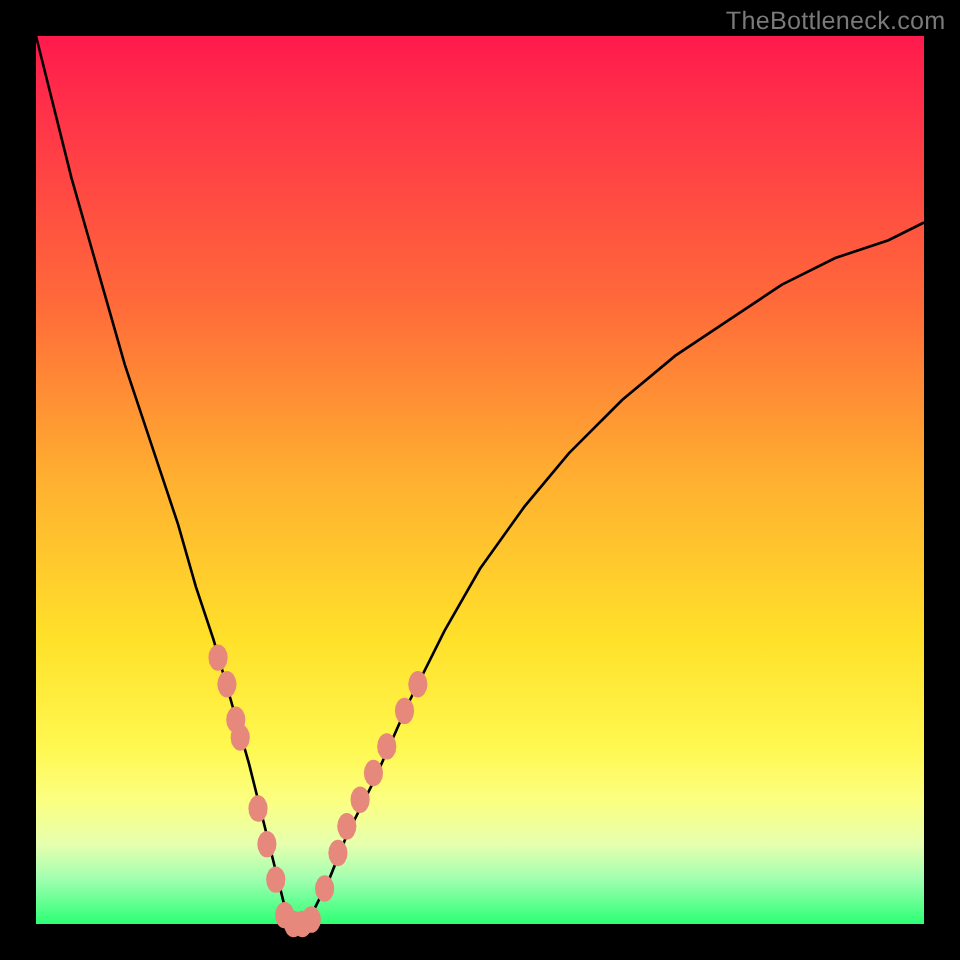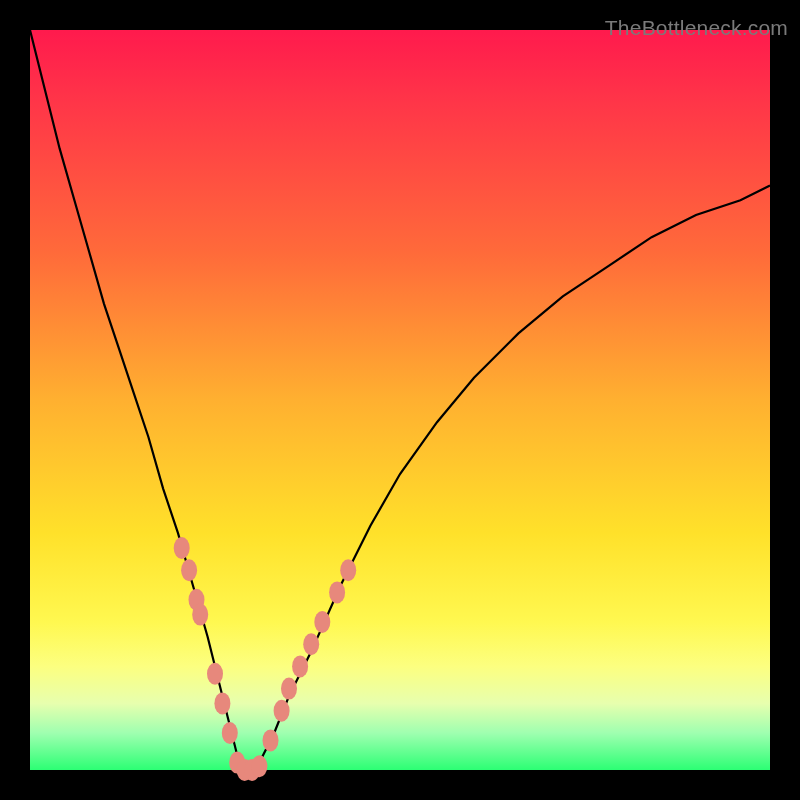--- a/index.html
+++ b/index.html
@@ -35,21 +35,21 @@
       #ffe12a 68%,
       #fff850 80%,
       #fcff80 86%,
       #e7ffae 91%,
       #9fffb0 95%,
       #2cff74 100%
     );
   }
   .watermark {
     position: absolute;
-    top: 16px;
+    top: 6px;
     right: 12px;
     color: #7a7a7a;
     font-size: 21px;
     letter-spacing: 0.2px;
     font-weight: 500;
   }
   svg.overlay {
     position: absolute;
     left: 30px;
     top: 30px;

